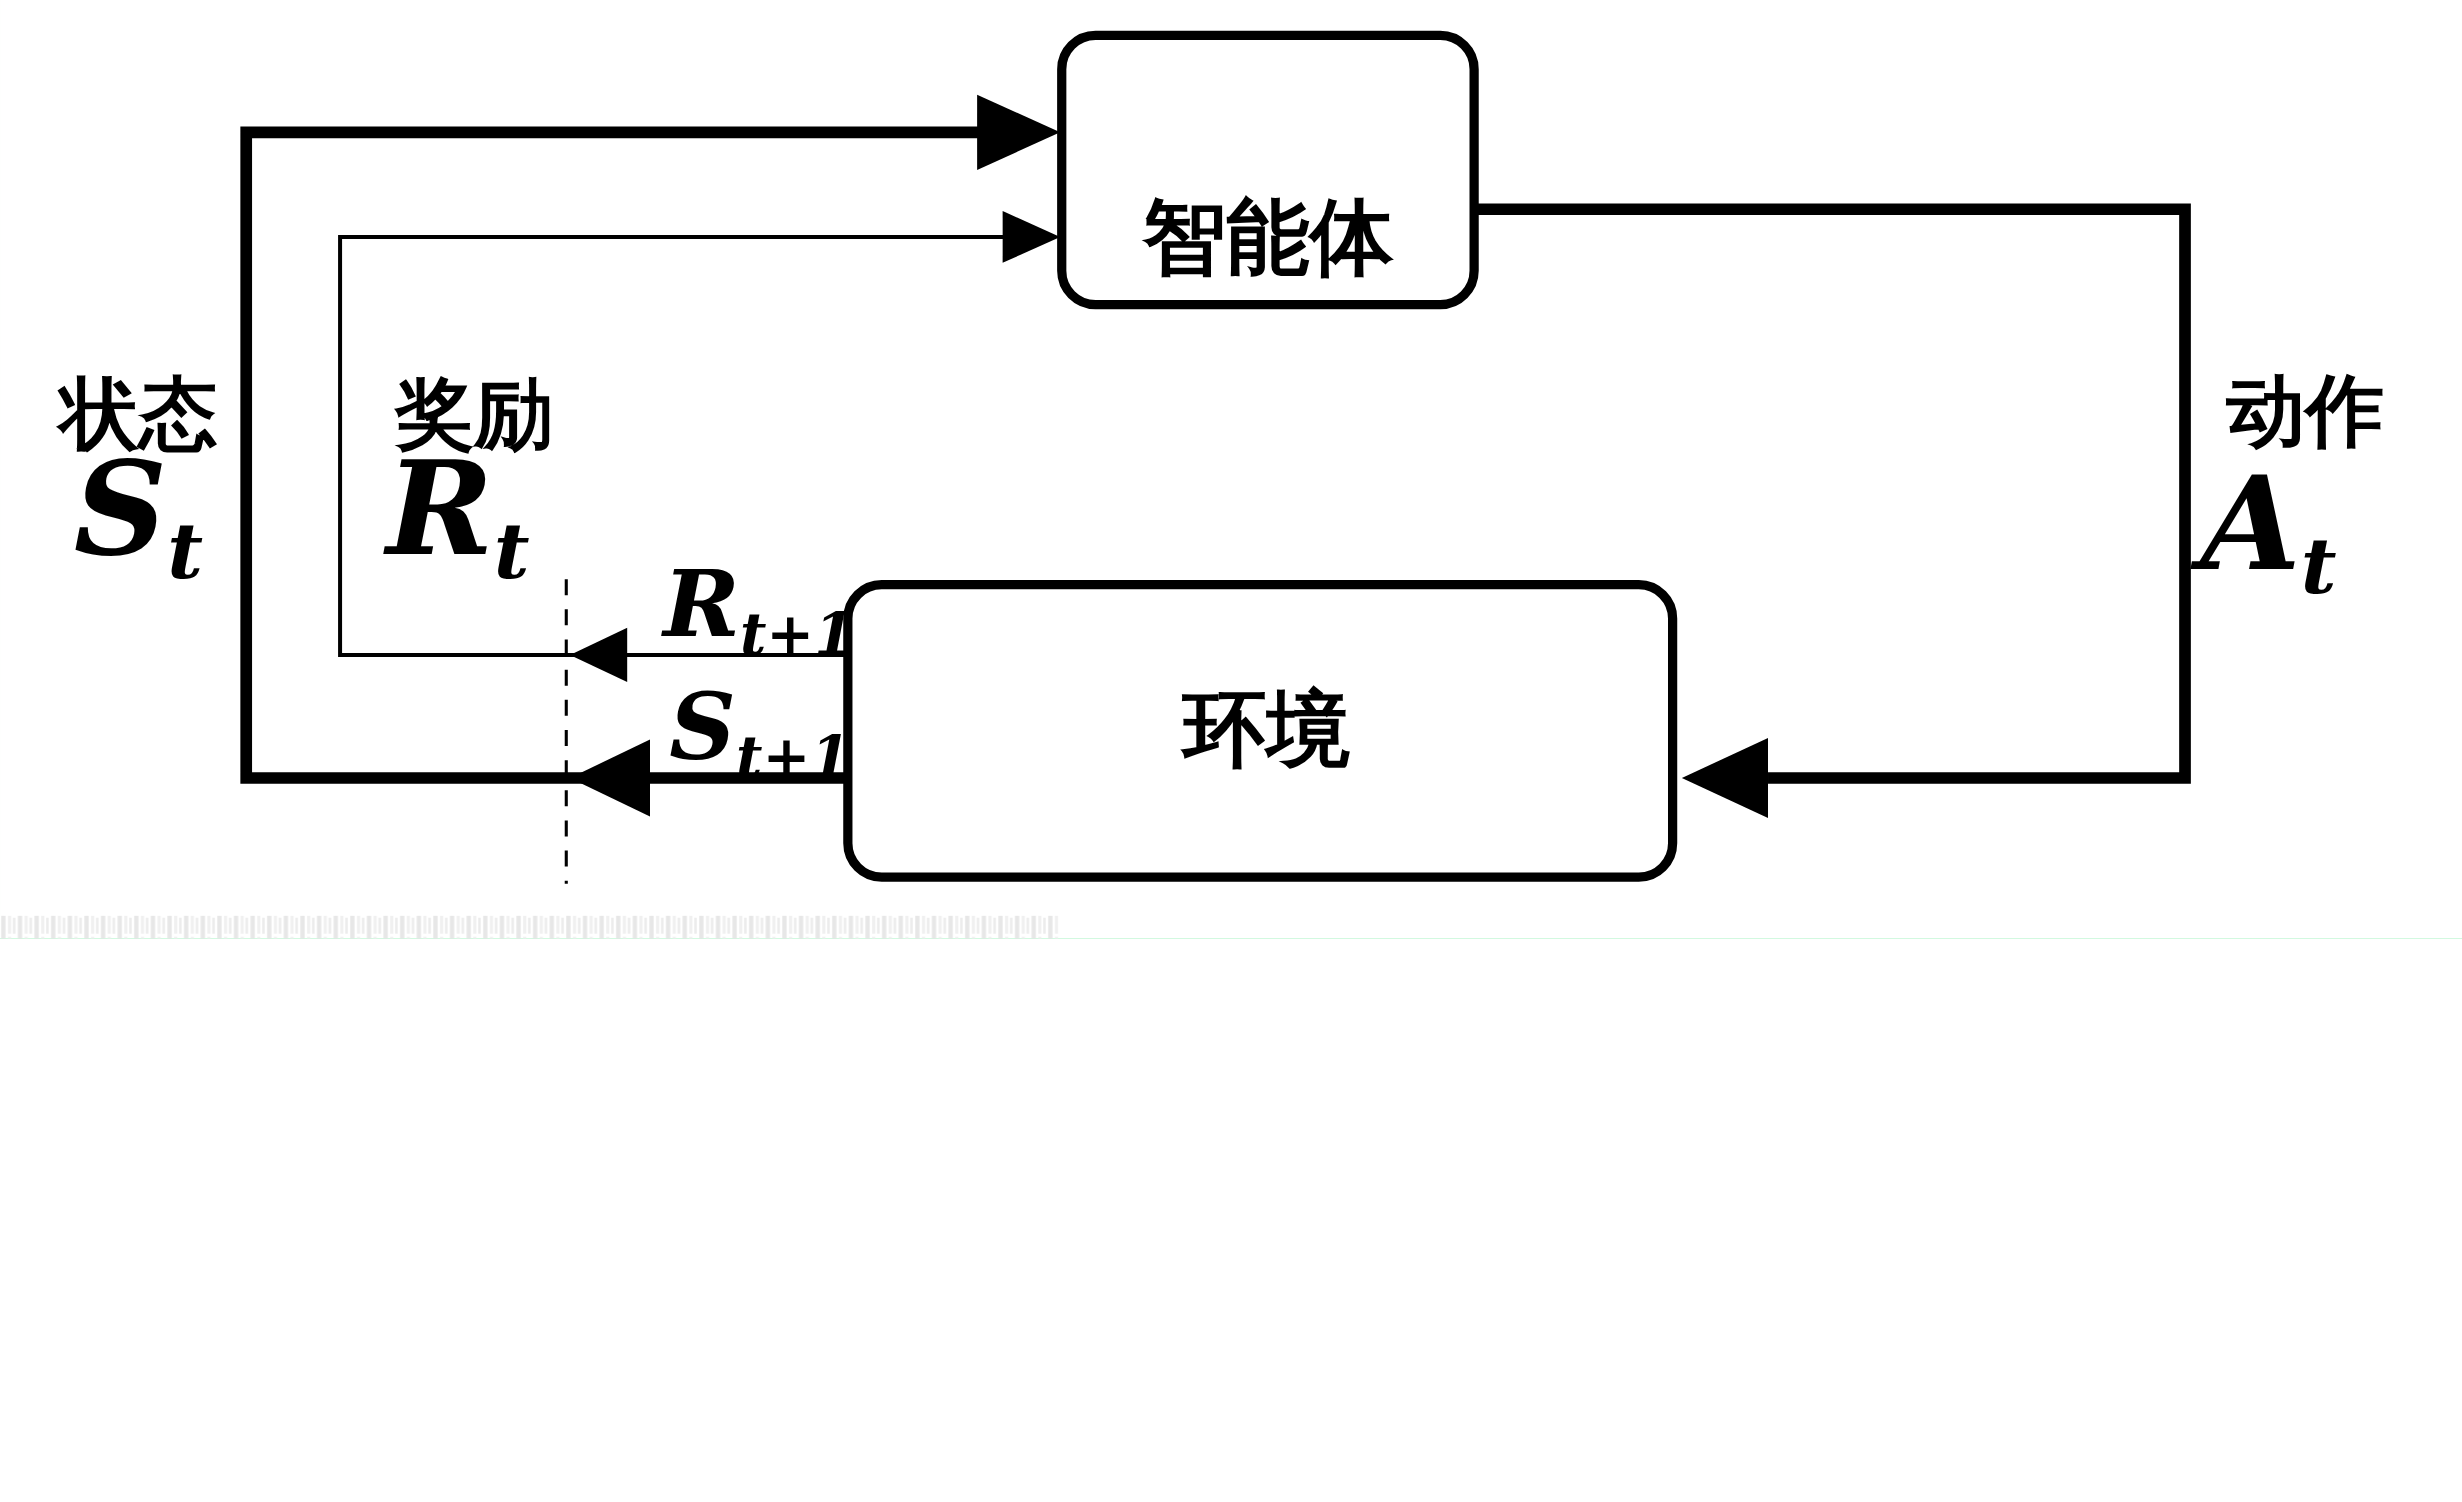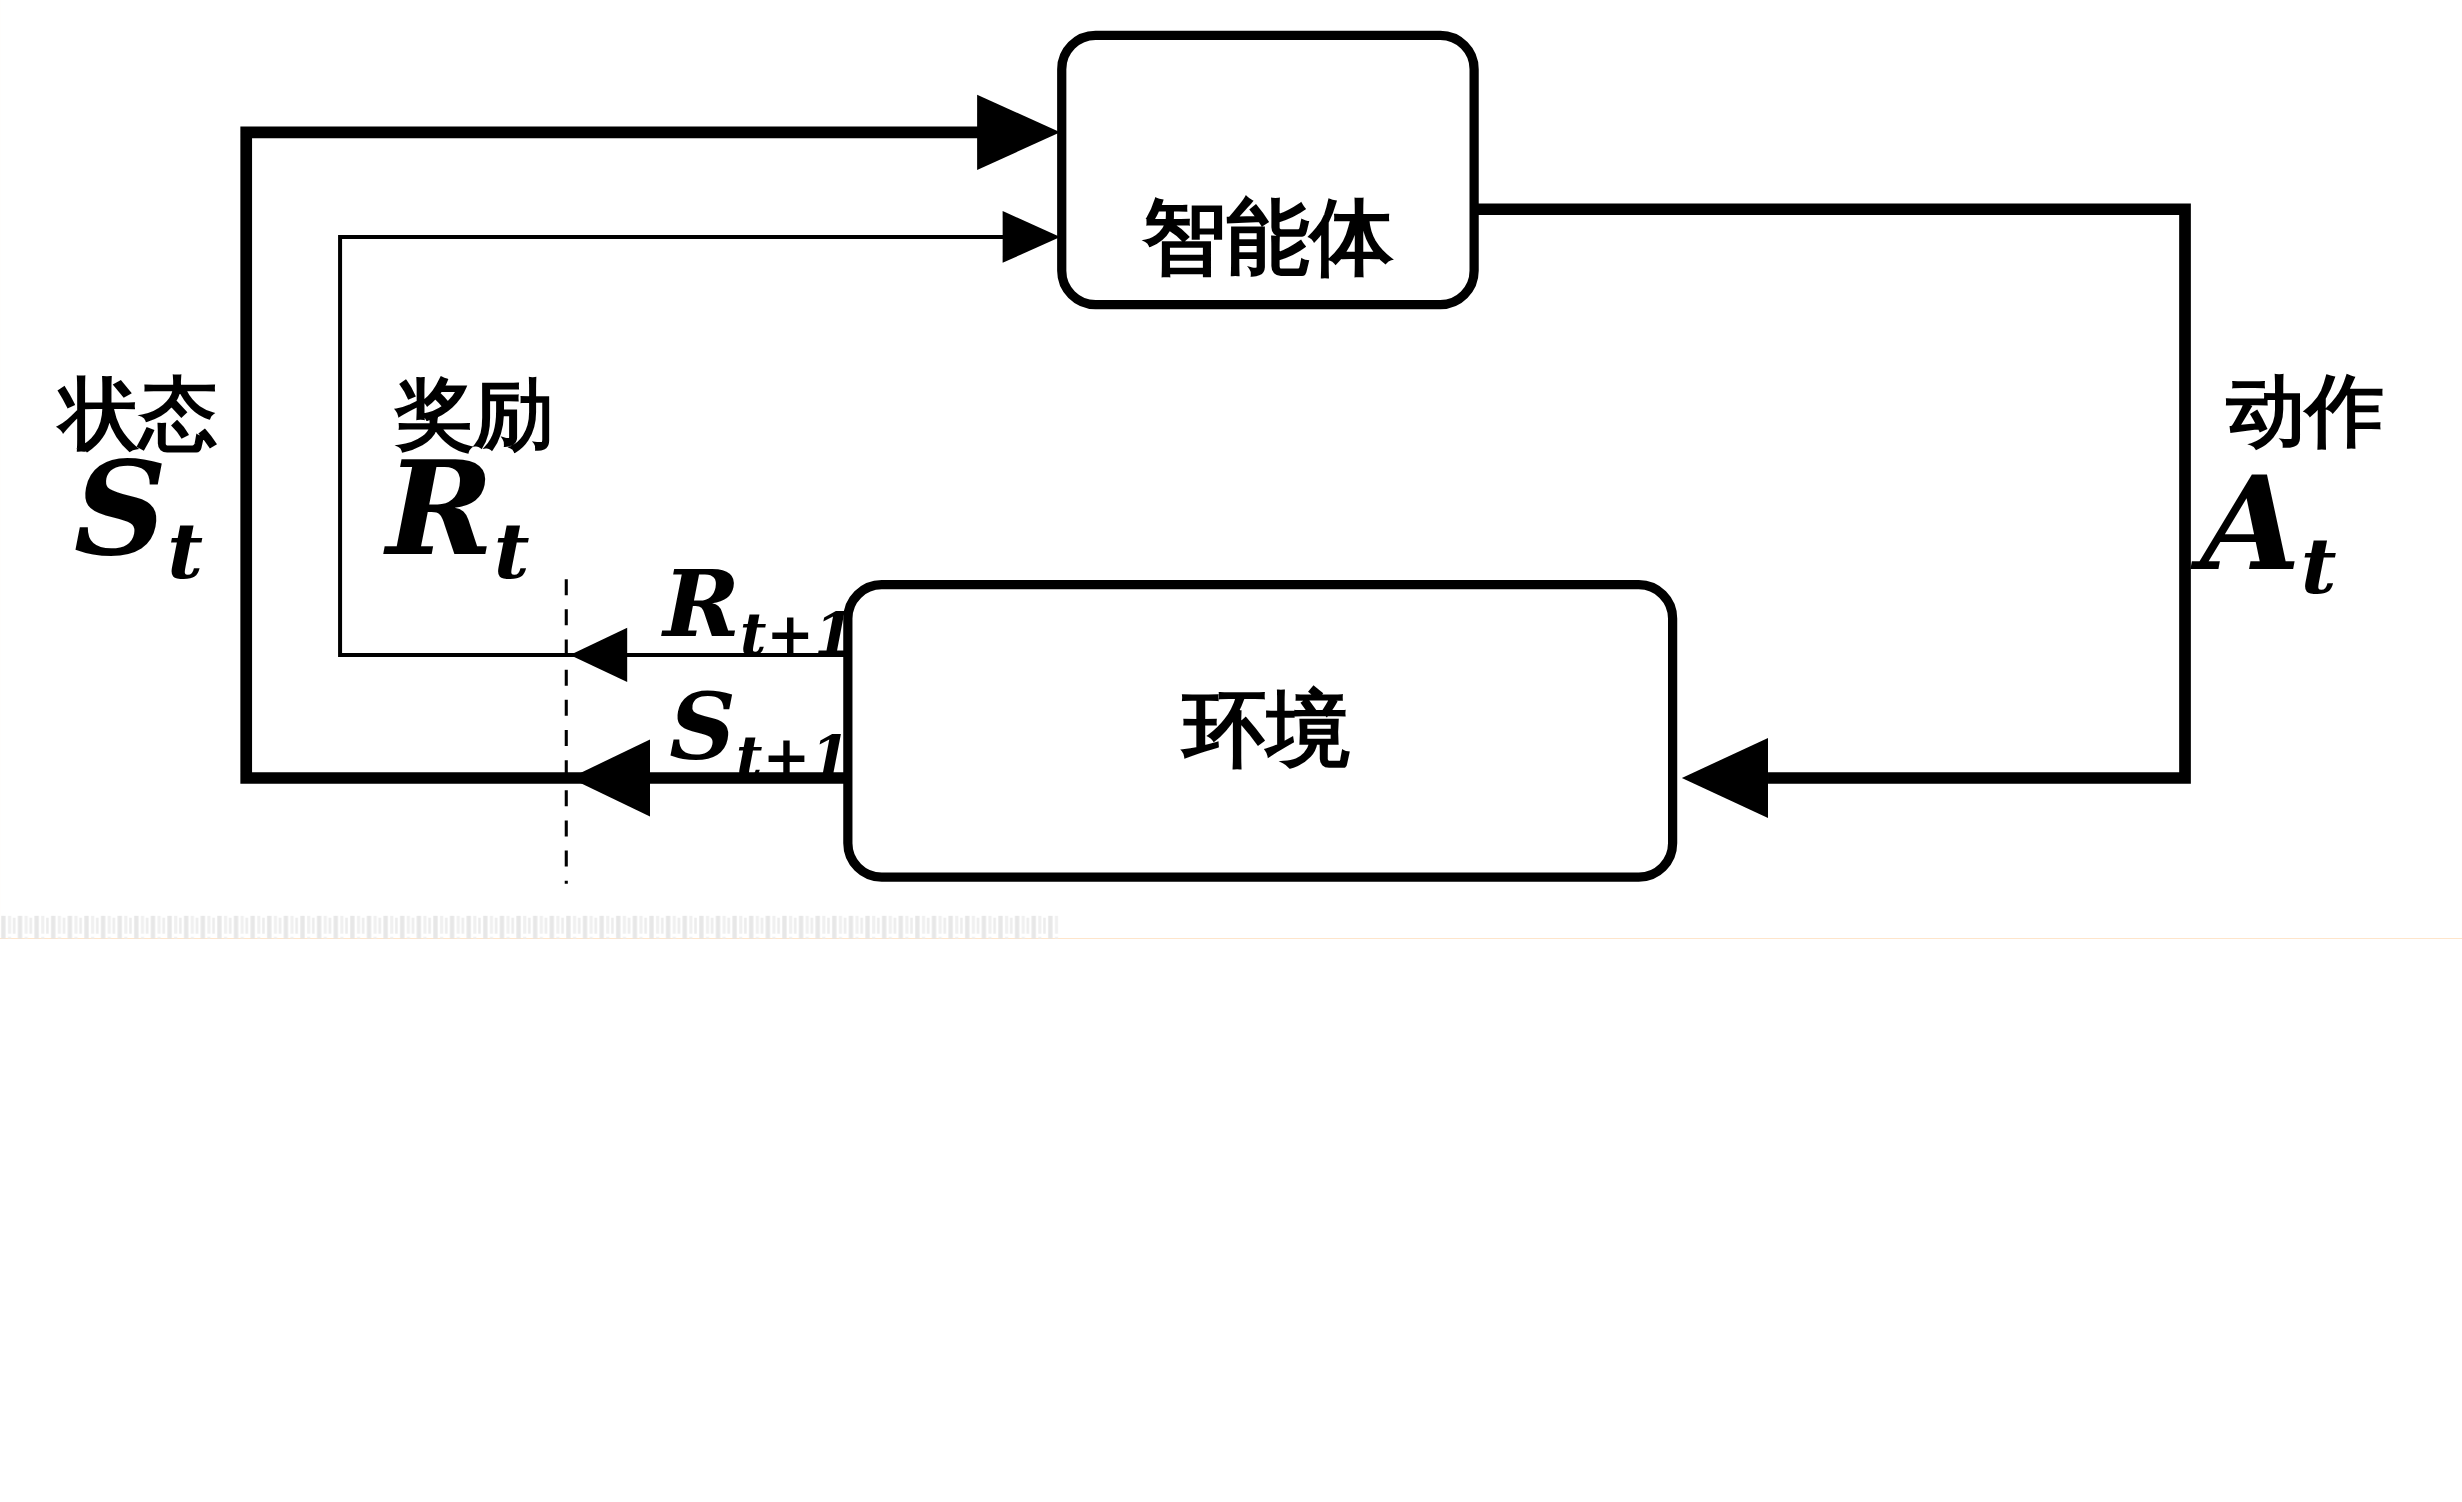--- a/index.html
+++ b/index.html
@@ -1,16 +1,16 @@
 <!DOCTYPE html>
 <html style="font-size:7.9px"><head>
 <meta charset="utf-8">
 <style>
   html, body { margin: 0; padding: 0; background: #ffffff; }
-  .stage { width: 100%; background: #fdba74; }
+  .stage { width: 100%; background: #86efac; }
   svg { display: block; width: 100%; height: auto; }
   .cjk  { font-family: "DejaVu Serif", "Liberation Serif", serif; font-weight: 600; fill: #000; }
   .math { font-family: "DejaVu Serif", "Liberation Serif", serif; font-style: italic; font-weight: 600; fill: #000; }
   .box-label { font-family: "DejaVu Serif", "Liberation Serif", serif; font-weight: 600; fill: #000; }
   .edge  { fill: none; stroke: #000; stroke-linejoin: miter; }
   .thick { stroke-width: 38; }
   .thin  { stroke-width: 13; }
   .node  { fill: #ffffff; stroke: #000; stroke-width: 30; }
   .head  { fill: #000; stroke: none; }
   .dash  { fill: none; stroke: #000; stroke-width: 10; stroke-dasharray: 52 46; }

